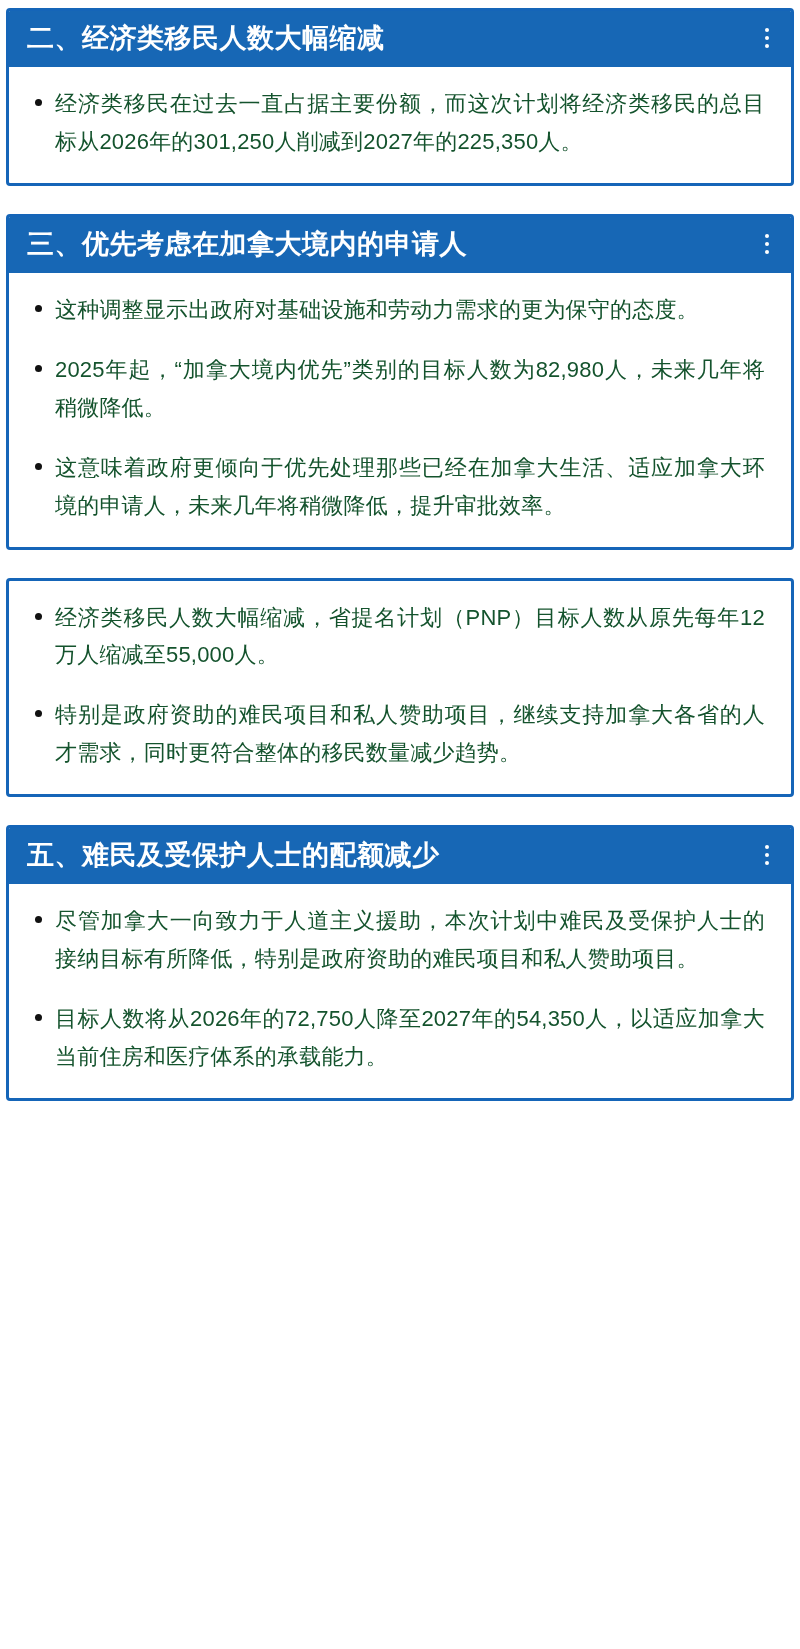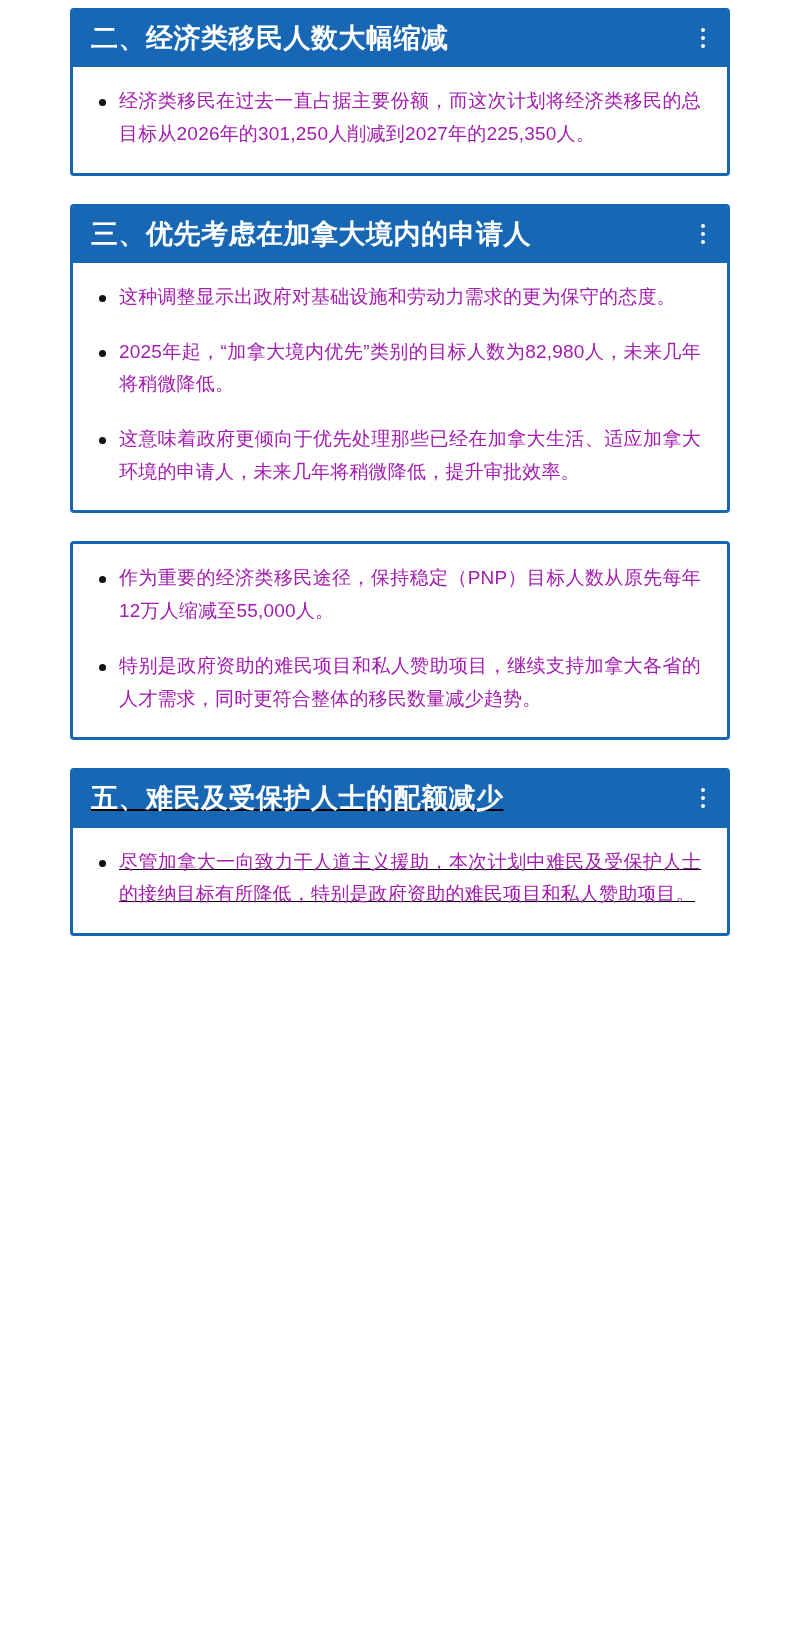--- a/index.html
+++ b/index.html
@@ -11,31 +11,30 @@
     background: #ffffff;
     font-family: "Liberation Sans", "DejaVu Sans", sans-serif;
     -webkit-font-smoothing: antialiased;
   }
   .page {
     width: 800px;
     padding: 8px 0 10px 0;
     box-sizing: border-box;
   }
   .card {
-    width: 660px;
+    width: 788px;
     margin: 0 auto 28px auto;
     border: 3px solid #1565b8;
     border-radius: 4px;
     background: #ffffff;
     box-sizing: border-box;
     overflow: hidden;
   }
   .card:last-child {
     margin-bottom: 6px;
-    text-decoration: underline;
   }
   .card-header {
     background: #1767b5;
     color: #ffffff;
     display: flex;
     align-items: center;
     justify-content: space-between;
     padding: 11px 18px 13px 18px;
     box-sizing: border-box;
   }
@@ -65,23 +64,23 @@
   .card-body {
     padding: 18px 26px 20px 20px;
   }
   ul.bullets {
     margin: 0;
     padding: 0 0 0 26px;
     list-style: none;
   }
   ul.bullets li {
     position: relative;
-    font-size: 19px;
+    font-size: 22px;
     line-height: 1.72;
-    color: #a21caf;
+    color: #14532d;
     margin-bottom: 22px;
     text-align: justify;
     letter-spacing: 0.2px;
   }
   ul.bullets li:last-child {
     margin-bottom: 2px;
   }
   ul.bullets li::before {
     content: "";
     position: absolute;
@@ -128,35 +127,36 @@
         <li>这种调整显示出政府对基础设施和劳动力需求的更为保守的态度。</li>
         <li>2025年起，“加拿大境内优先”类别的目标人数为82,980人，未来几年将稍微降低。</li>
         <li>这意味着政府更倾向于优先处理那些已经在加拿大生活、适应加拿大环境的申请人，未来几年将稍微降低，提升审批效率。</li>
       </ul>
     </div>
   </div>
 
   <div class="card">
     <div class="card-body">
       <ul class="bullets">
-        <li>作为重要的经济类移民途径，保持稳定（PNP）目标人数从原先每年12万人缩减至55,000人。</li>
+        <li>经济类移民人数大幅缩减，省提名计划（PNP）目标人数从原先每年12万人缩减至55,000人。</li>
         <li>特别是政府资助的难民项目和私人赞助项目，继续支持加拿大各省的人才需求，同时更符合整体的移民数量减少趋势。</li>
       </ul>
     </div>
   </div>
 
   <div class="card">
     <div class="card-header">
       <div class="card-title">五、难民及受保护人士的配额减少</div>
       <div class="kebab">
         <span></span>
           <span></span>
           <span></span>
       </div>
     </div>
     <div class="card-body">
       <ul class="bullets">
         <li>尽管加拿大一向致力于人道主义援助，本次计划中难民及受保护人士的接纳目标有所降低，特别是政府资助的难民项目和私人赞助项目。</li>
+        <li>目标人数将从2026年的72,750人降至2027年的54,350人，以适应加拿大当前住房和医疗体系的承载能力。</li>
       </ul>
     </div>
   </div>
 
 </div>
 
 </body></html>

